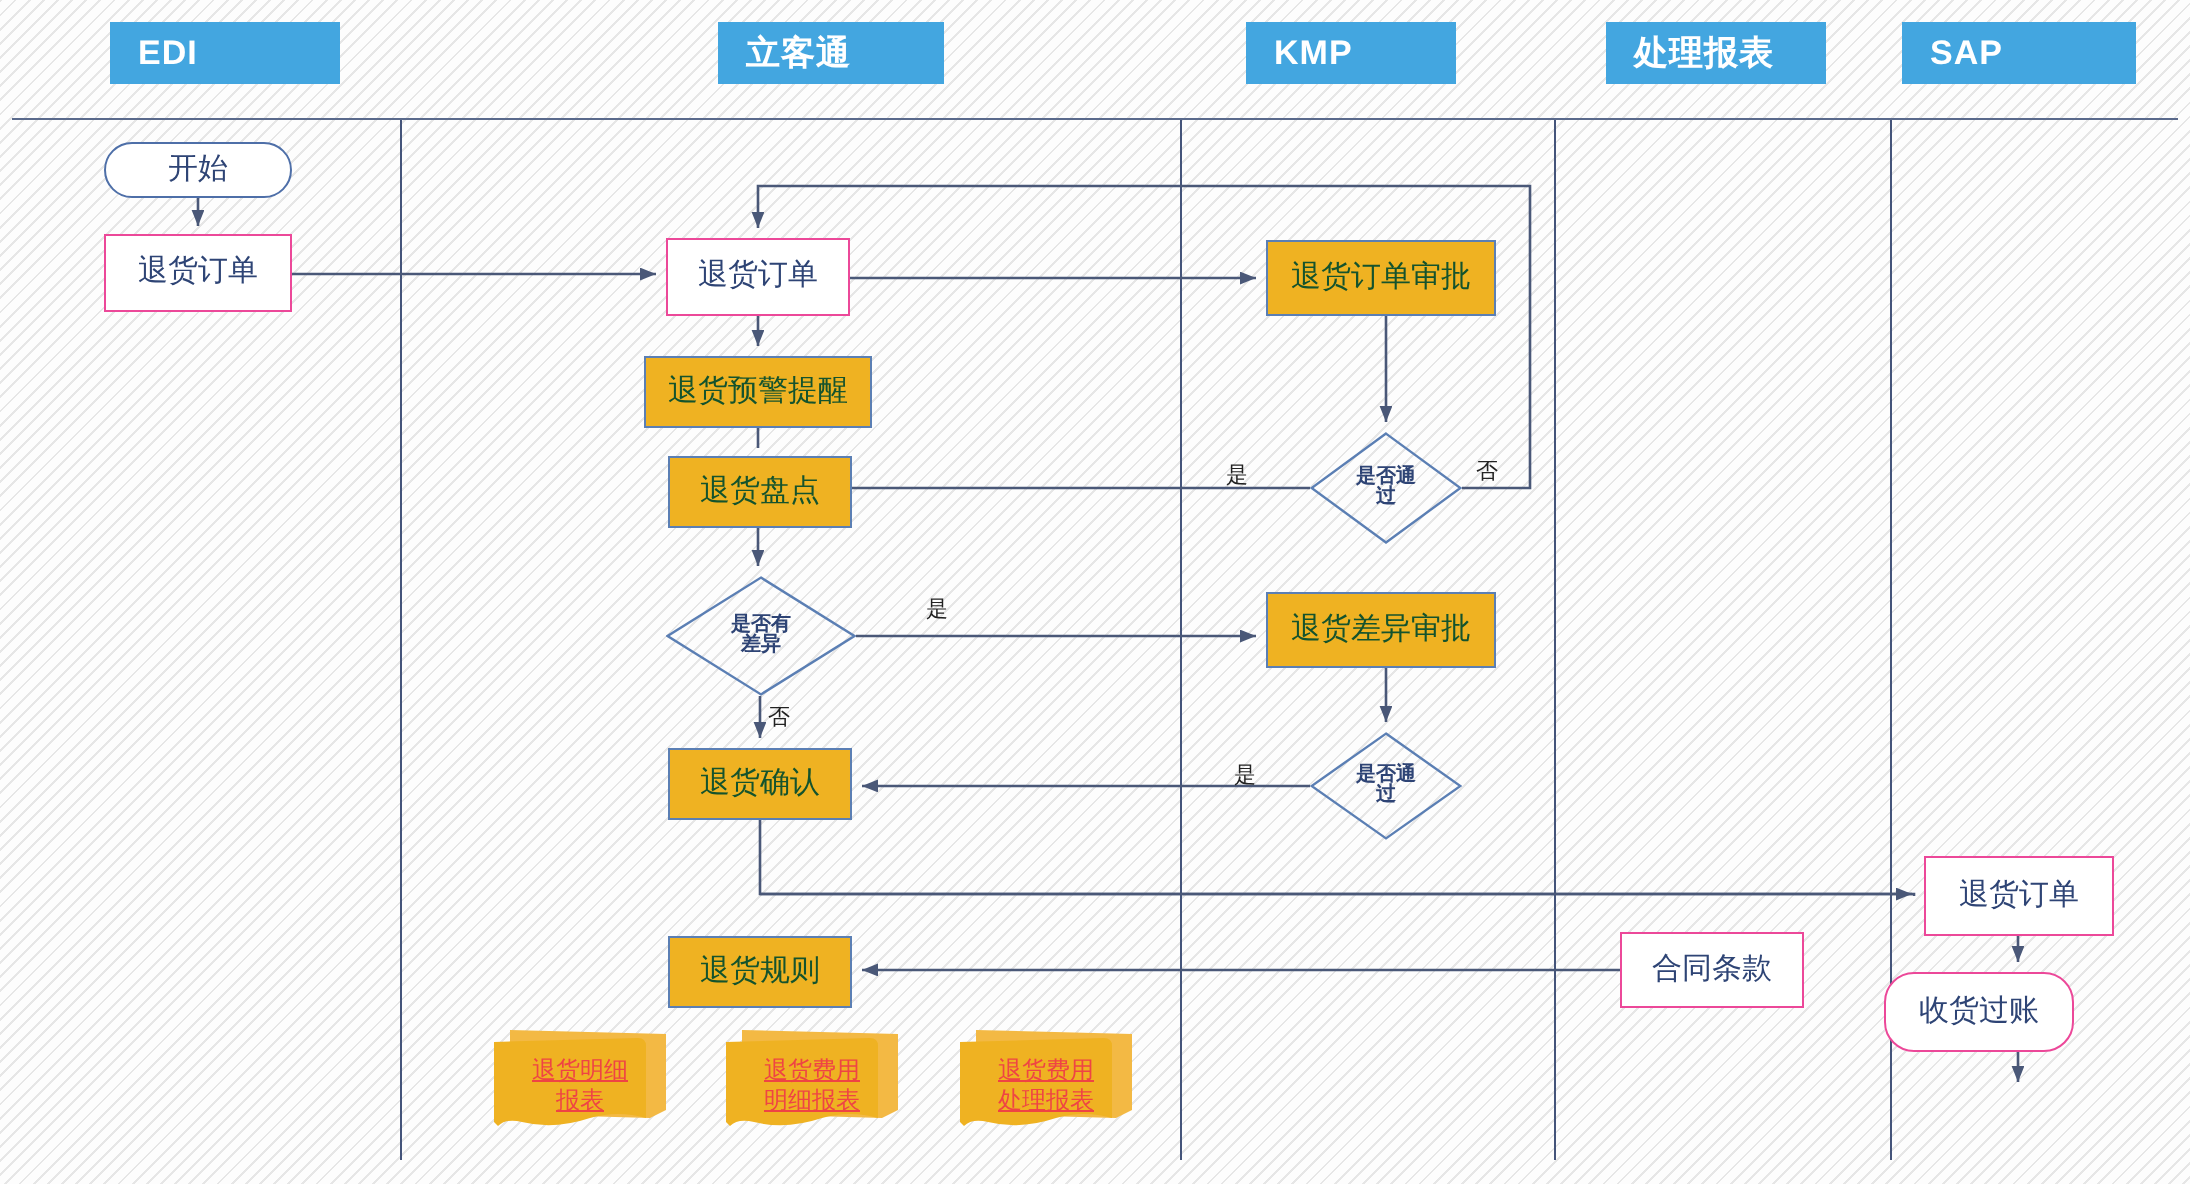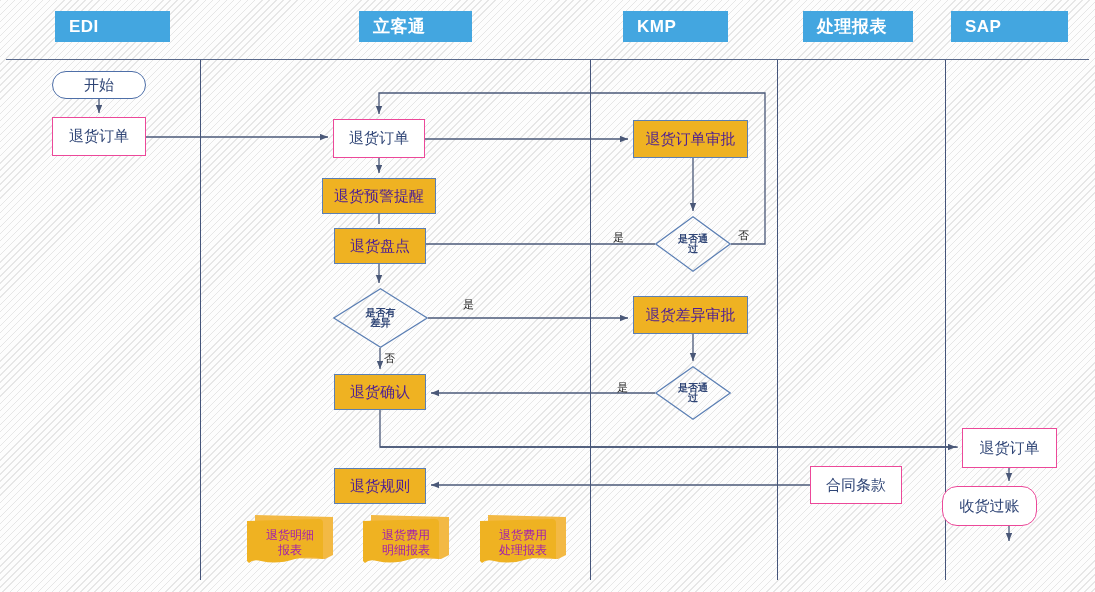--- a/index.html
+++ b/index.html
@@ -66,21 +66,21 @@
     line-height:1.12;
     white-space:pre-line;
   }
   .n-white{
     background:#ffffff;
     border:1px solid #ec4899;
   }
   .n-yellow{
     background:#EFB222;
     border:1px solid #5B7FB4;
-    color:#4c1d95;
+    color:#14532d;
   }
   .n-term{
     background:#ffffff;
     border:1px solid #4E6FA8;
     border-radius:40px;
   }
   .n-diamond{
     background:transparent;
     font-size:10px;
     font-weight:bold;
@@ -91,22 +91,23 @@
   .n-diamond .dia{
     position:absolute;left:0;top:0;width:100%;height:100%;
   }
   .n-diamond .dlabel{position:relative;z-index:2;line-height:1.05;}
 
   
   .n-report{
     background:transparent;
     font-size:12px;
     font-family:"Liberation Serif","DejaVu Serif",serif;
-    color:#a21caf;
+    color:#ef4444;
     line-height:1.25;
+    text-decoration:underline;
   }
   .n-report .paper{position:absolute;left:0;top:0;width:100%;height:100%;}
   .n-report .rlabel{position:relative;z-index:2;padding-top:6px;}
 
   
   #wires{position:absolute;left:0;top:0;width:1095px;height:592px;pointer-events:none;}
 
   .edge-label{
     position:absolute;
     font-family:"Liberation Sans","DejaVu Sans",sans-serif;

